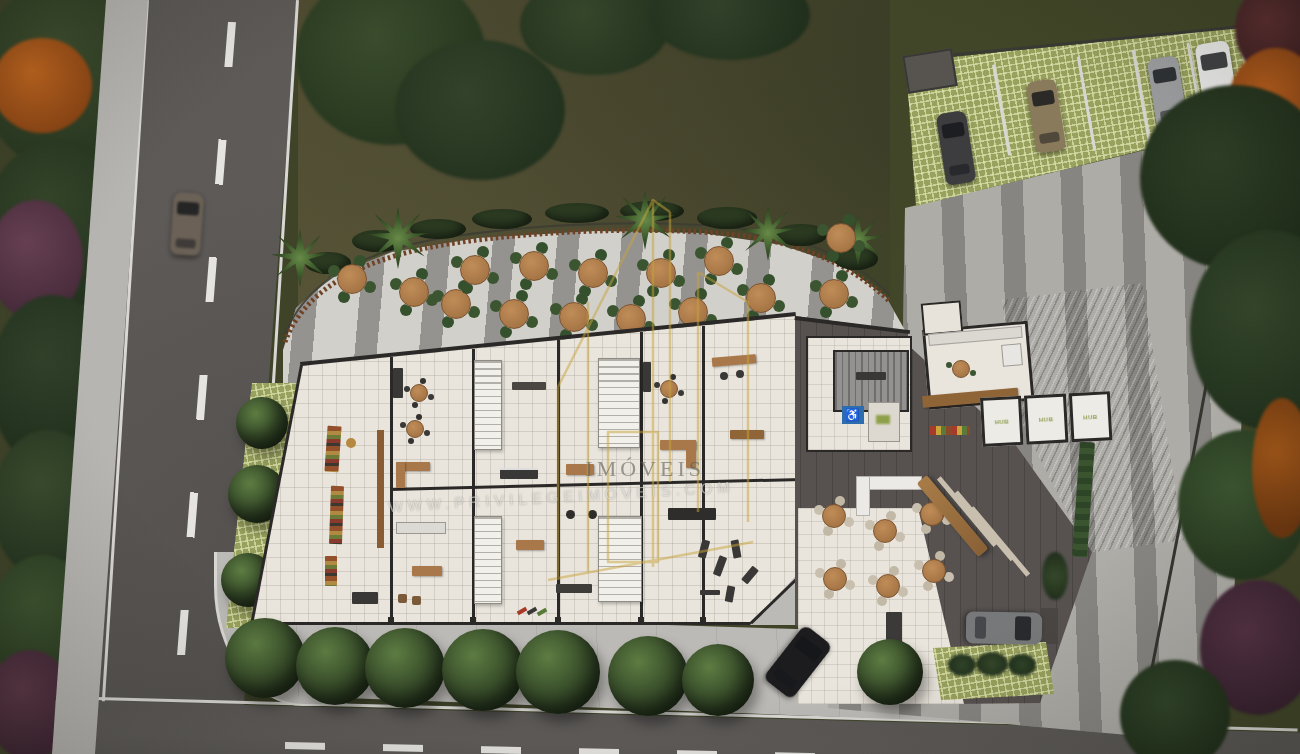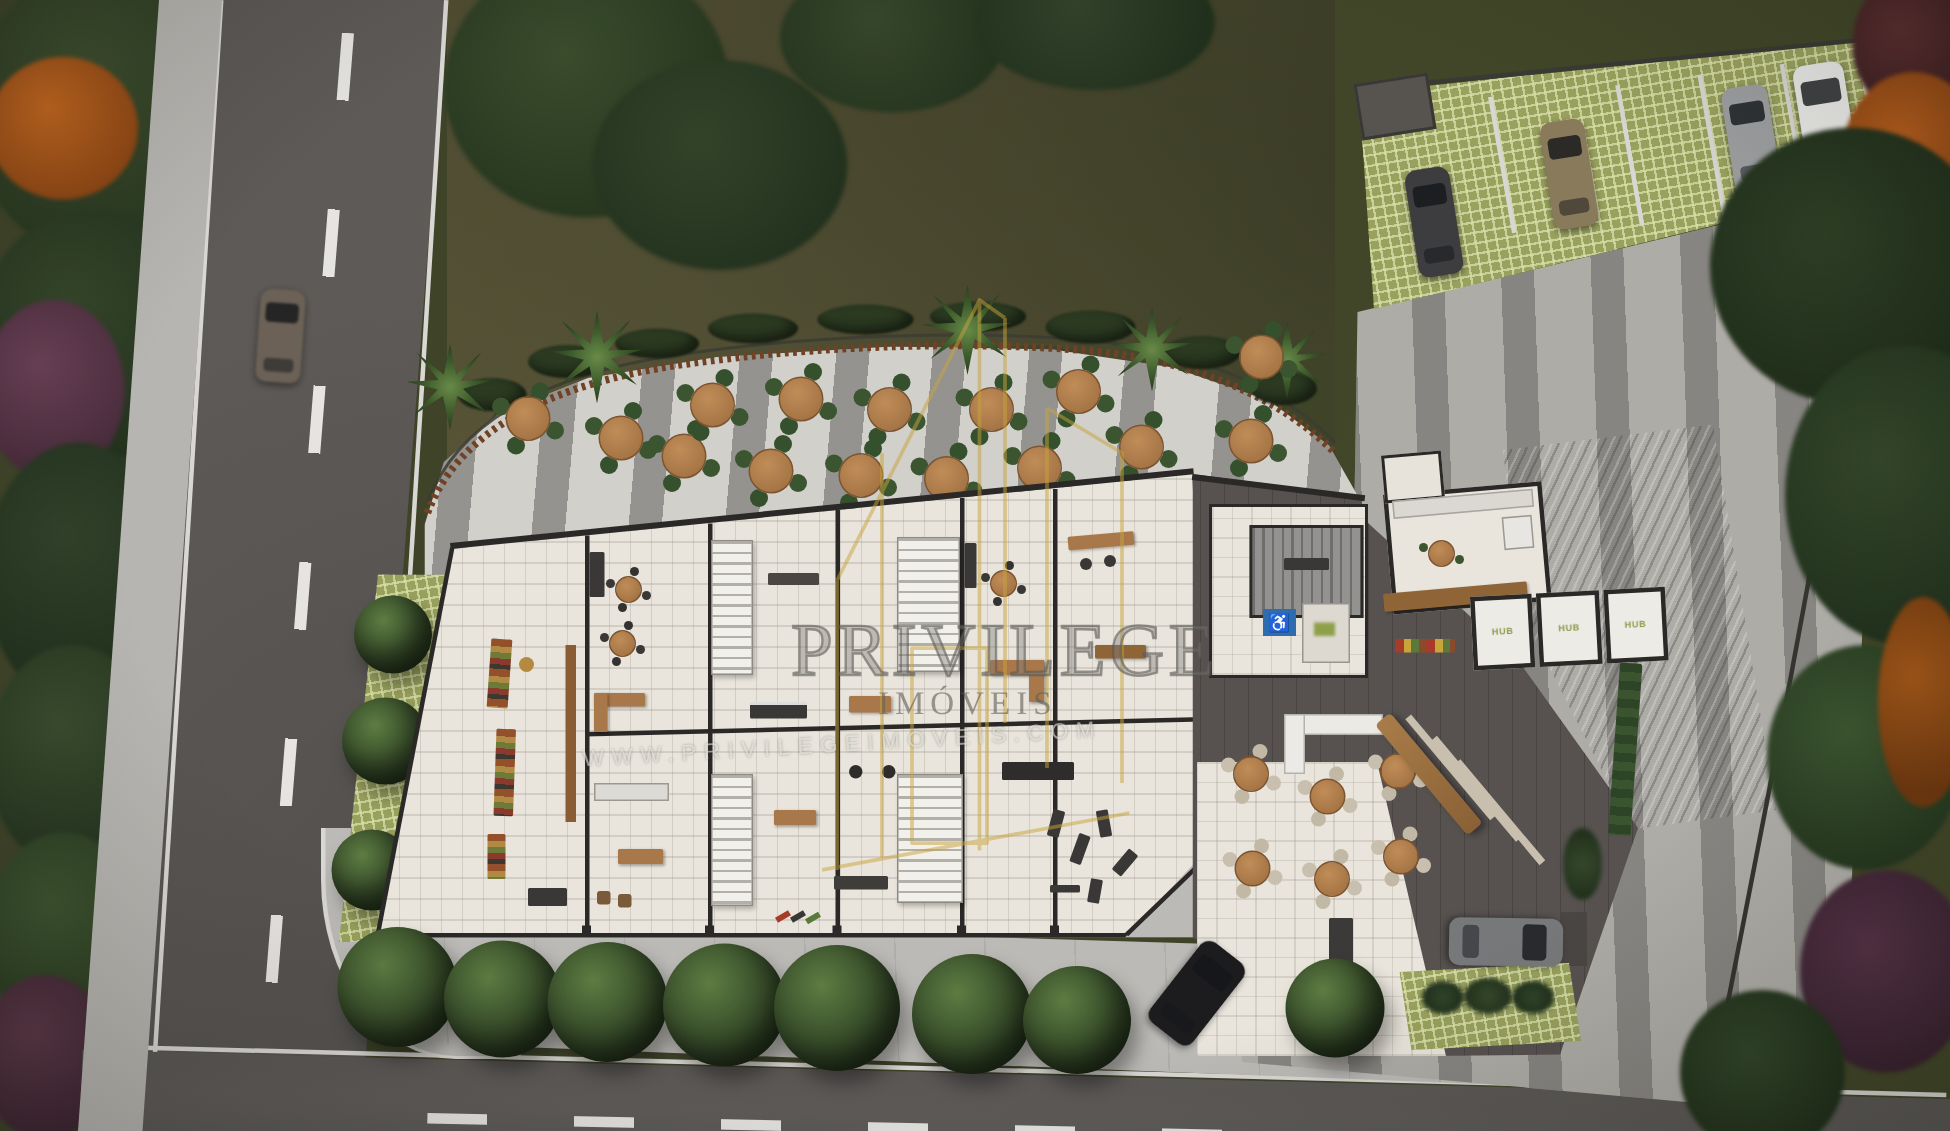--- a/index.html
+++ b/index.html
@@ -317,17 +317,16 @@
       <path d="M105,18 L105,385"></path>
       <path d="M122,30 L122,300"></path>
       <path d="M40,120 L40,390"></path>
       <path d="M10,205 L10,398"></path>
       <rect x="60" y="250" width="50" height="130"></rect>
       <path d="M0,398 L205,360"></path>
       <path d="M150,90 L150,330"></path>
       <path d="M150,90 L200,120 L200,340"></path>
     </g>
   </svg>
-  <div class="wm-big">PRIVILEGE</div>
   <div class="wm-sub">IMÓVEIS</div>
   <div class="wm-url">WWW.PRIVILEGEIMOVEIS.COM</div>
 
 </div>
 
 </body></html>

